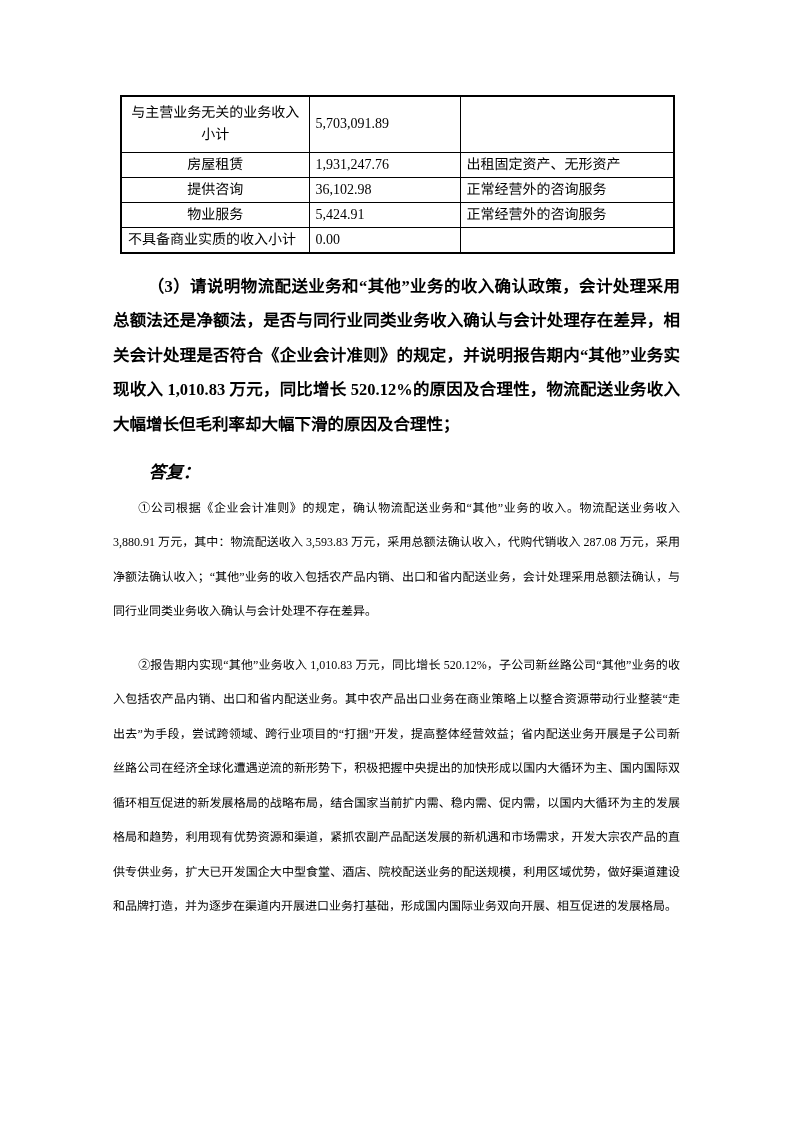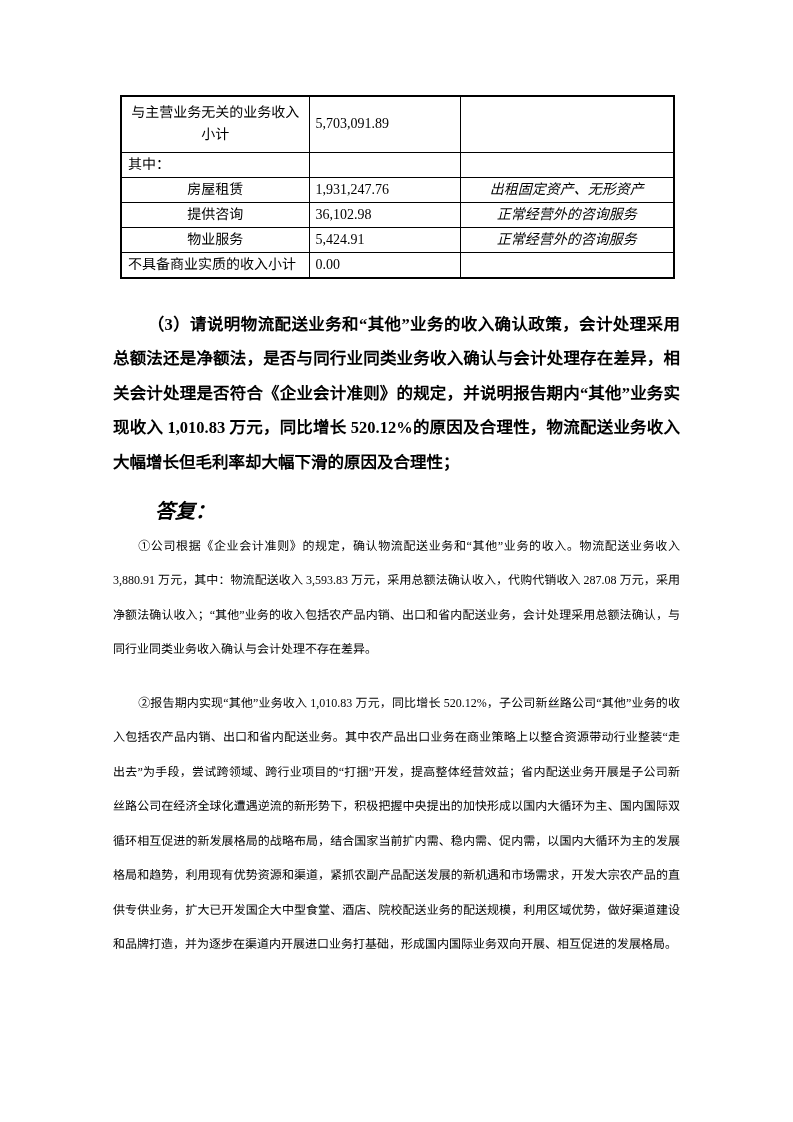--- a/index.html
+++ b/index.html
@@ -38,35 +38,35 @@
     vertical-align: middle;
     overflow: hidden;
   }
   .col-label { width: 188px; }
   .col-amount { width: 151px; }
   .col-note { width: 214px; }
   tr.row-tall td { height: 56px; }
   td.lab-center { text-align: center; margin-top: 44px; }
   td.lab-left { text-align: left; }
   td.amt { text-align: left; }
-  td.note { text-align: center; font-style: italic; }
+  td.note { text-align: left; }
   
   .question {
-    margin: 29px 0 0 0;
+    margin: 16px 0 0 0;
     font-weight: bold;
     font-size: 16.5px;
     line-height: 34.5px;
     text-align: justify;
     text-indent: 2.1em;
   }
   .reply-label {
     margin: 14px 0 0 0;
     font-weight: bold;
     font-style: italic;
-    font-size: 20px;
+    font-size: 17px;
     line-height: 34.5px;
     text-indent: 2.1em;
   }
   .answer {
     margin: 0;
     font-size: 12px;
     line-height: 34.5px;
     text-align: justify;
     text-indent: 2.1em;
   }
@@ -80,25 +80,20 @@
   <table class="income-table">
     <colgroup>
       <col class="col-label">
       <col class="col-amount">
       <col class="col-note">
     </colgroup>
     <tbody>
       <tr class="row-tall">
         <td class="lab-center">与主营业务无关的业务收入小计</td>
         <td class="amt">5,703,091.89</td>
-        <td class="note"></td>
-      </tr>
-      <tr>
-        <td class="lab-left">其中：</td>
-        <td class="amt"></td>
         <td class="note"></td>
       </tr>
       <tr>
         <td class="lab-center">房屋租赁</td>
         <td class="amt">1,931,247.76</td>
         <td class="note">出租固定资产、无形资产</td>
       </tr>
       <tr>
         <td class="lab-center">提供咨询</td>
         <td class="amt">36,102.98</td>

